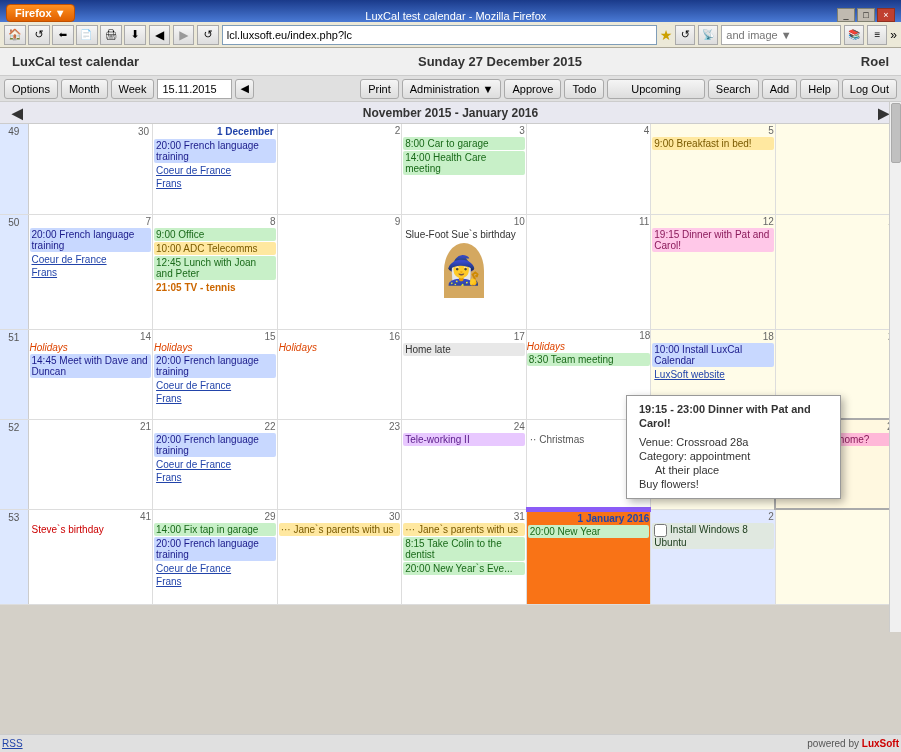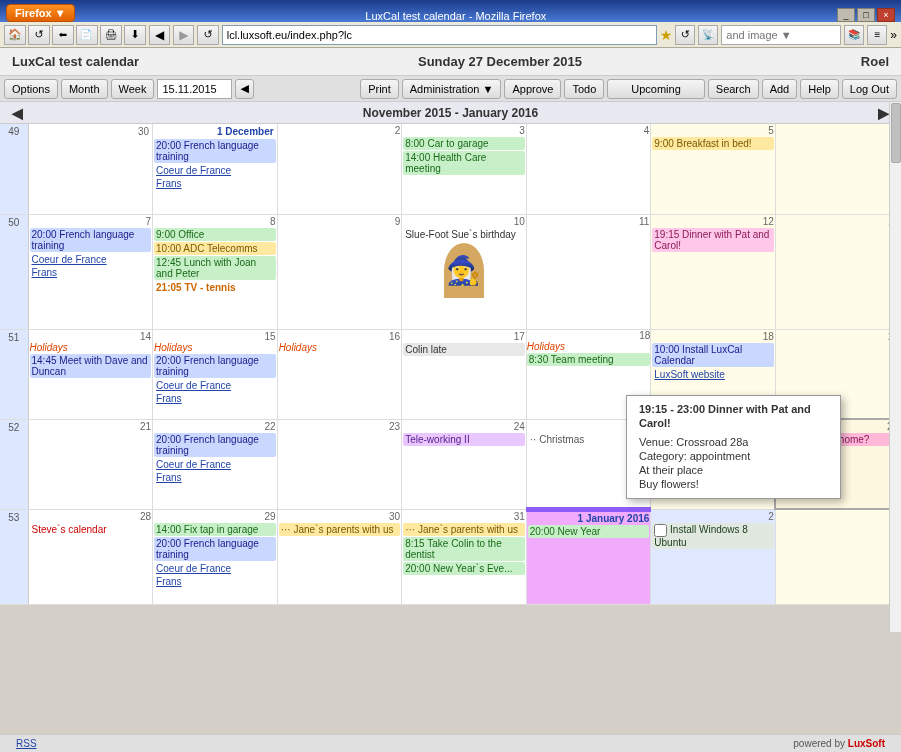--- a/index.html
+++ b/index.html
@@ -187,21 +187,21 @@
         <a href="#" style="color:#2244aa;font-size:10px;display:block;padding:1px 2px;">Frans</a>
       </td>
 
       <td style="border-right:1px solid #ddd;border-bottom:1px solid #ddd;padding:1px;background:white;vertical-align:top;">
         <div style="text-align:right;color:#666;font-size:10px;">16</div>
         <div style="color:#dd4400;font-style:italic;font-size:10px;">Holidays</div>
       </td>
 
       <td style="border-right:1px solid #ddd;border-bottom:1px solid #ddd;padding:1px;background:white;vertical-align:top;">
         <div style="text-align:right;color:#666;font-size:10px;">17</div>
-        <div style="background:#e8e8e8;color:#333;border-radius:2px;padding:1px 2px;margin:1px 0;font-size:10px;cursor:pointer;">Colin late</div>
+        <div style="background:#e8e8e8;color:#333;border-radius:2px;padding:1px 2px;margin:1px 0;font-size:10px;cursor:pointer;">Home late</div>
       </td>
 
       <td style="border-right:1px solid #ddd;border-bottom:1px solid #ddd;padding:0;background:white;vertical-align:top;">
         <div style="text-align:right;color:#666;font-size:10px;">18</div>
         <div style="color:#dd4400;font-style:italic;font-size:10px;">Holidays</div>
         <div style="background:#c8f0c8;color:#1a6a1a;border-radius:2px;padding:1px 2px;margin:1px 0;font-size:10px;cursor:pointer;">8:30 Team meeting</div>
       </td>
 
       <td style="border-right:1px solid #ddd;border-bottom:1px solid #ddd;padding:1px;background:#fffce8;vertical-align:top;">
         <div style="text-align:right;color:#666;font-size:10px;">18</div>
@@ -251,22 +251,22 @@
       <td style="border-bottom:1px solid #ddd;padding:1px;background:#fff8e0;vertical-align:top;border:2px solid #aaa;">
         <div style="text-align:right;color:#666;font-size:10px;">27</div>
         <div style="background:#ffb8d8;color:#8a1a5a;border-radius:2px;padding:1px 2px;margin:1px 0;font-size:10px;cursor:pointer;">·· 18:00 Kids home?</div>
       </td>
     </tr>
 
     <tr style="height:95px;vertical-align:top;">
       <td style="background:#dde8ff;color:#555;text-align:center;padding:2px 0;font-size:10px;border-right:1px solid #ccc;border-bottom:1px solid #ddd;">53</td>
 
       <td style="border-right:1px solid #ddd;border-bottom:1px solid #ddd;padding:1px;background:white;vertical-align:top;">
-        <div style="text-align:right;color:#666;font-size:10px;">28</div>
-        <div style="color:#cc0000;padding:1px 2px;margin:1px 0;font-size:10px;cursor:pointer;">Steve`s calendar</div>
+        <div style="text-align:right;color:#666;font-size:10px;">41</div>
+        <div style="color:#cc0000;padding:1px 2px;margin:1px 0;font-size:10px;cursor:pointer;">Steve`s birthday</div>
       </td>
 
       <td style="border-right:1px solid #ddd;border-bottom:1px solid #ddd;padding:1px;background:white;vertical-align:top;">
         <div style="text-align:right;color:#666;font-size:10px;">29</div>
         <div style="background:#c8f0c8;color:#1a6a1a;border-radius:2px;padding:1px 2px;margin:1px 0;font-size:10px;cursor:pointer;">14:00 Fix tap in garage</div>
         <div style="background:#c8d8ff;color:#1a1a8a;border-radius:2px;padding:1px 2px;margin:1px 0;font-size:10px;cursor:pointer;">20:00 French language training</div>
         <a href="#" style="color:#2244aa;font-size:10px;display:block;padding:1px 2px;">Coeur de France</a>
         <a href="#" style="color:#2244aa;font-size:10px;display:block;padding:1px 2px;">Frans</a>
       </td>
 
@@ -275,21 +275,21 @@
         <div style="background:#ffe8a0;color:#7a5a00;border-radius:2px;padding:1px 2px;margin:1px 0;font-size:10px;cursor:pointer;">···  Jane`s parents with us</div>
       </td>
 
       <td style="border-right:1px solid #ddd;border-bottom:1px solid #ddd;padding:1px;background:white;vertical-align:top;">
         <div style="text-align:right;color:#666;font-size:10px;">31</div>
         <div style="background:#ffe8a0;color:#7a5a00;border-radius:2px;padding:1px 2px;margin:1px 0;font-size:10px;cursor:pointer;">···  Jane`s parents with us</div>
         <div style="background:#c8f0c8;color:#1a6a1a;border-radius:2px;padding:1px 2px;margin:1px 0;font-size:10px;cursor:pointer;">8:15 Take Colin to the dentist</div>
         <div style="background:#c8f0c8;color:#1a6a1a;border-radius:2px;padding:1px 2px;margin:1px 0;font-size:10px;cursor:pointer;">20:00 New Year`s Eve...</div>
       </td>
 
-      <td style="border-right:1px solid #ddd;border-bottom:1px solid #ddd;padding:1px;background:#f0abfc;vertical-align:top;">
+      <td style="border-right:1px solid #ddd;border-bottom:1px solid #ddd;padding:1px;background:#f97316;vertical-align:top;">
         <div style="text-align:right;color:#2244aa;font-size:10px;font-weight:bold;">1 January 2016</div>
         <div style="background:#c8f0c8;color:#1a6a1a;border-radius:2px;padding:1px 2px;margin:1px 0;font-size:10px;cursor:pointer;">20:00 New Year</div>
       </td>
 
       <td style="border-right:1px solid #ddd;border-bottom:1px solid #ddd;padding:1px;background:#e0e8ff;vertical-align:top;">
         <div style="text-align:right;color:#666;font-size:10px;">2</div>
         <div style="background:#e0e8e0;color:#1a3a1a;border-radius:2px;padding:1px 2px;margin:1px 0;font-size:10px;cursor:pointer;">
           <input type="checkbox" style="margin: 0px; vertical-align: middle;">
           Install Windows 8 Ubuntu
         </div>
@@ -299,25 +299,25 @@
         <div style="text-align:right;color:#666;font-size:10px;">3</div>
       </td>
     </tr>
   </tbody>
     </table>
 
   <div style="position:absolute;background:white;border:1px solid #999;box-shadow:3px 3px 8px rgba(0,0,0,0.3);padding:6px 12px;font-size:11px;z-index:100;width:215px;top:293px;left:626px;">
     <div style="font-weight:bold;color:#333;margin-bottom:5px;line-height:1.3;">19:15 - 23:00 Dinner with Pat and Carol!</div>
     <div style="color:#333;margin:2px 0;">Venue: Crossroad 28a</div>
     <div style="color:#333;margin:2px 0;">Category: appointment</div>
-    <div style="color:#333;margin:2px 0;">At their place</div>
+    <div style="color:#333;margin:2px 16px;">At their place</div>
     <div style="color:#333;margin:2px 0;">Buy flowers!</div>
   </div>
 
   <div style="position:absolute;right:0;top:0;width:12px;height:530px;background:#f0f0f0;border-left:1px solid #ccc;">
     <div style="width:10px;height:60px;background:#c0c0c0;border:1px solid #aaa;margin:1px;cursor:pointer;border-radius:2px;"></div>
   </div>
 </div>
 
-<div style="background:#e0e0e0;border-top:1px solid #ccc;height:18px;display:flex;align-items:center;justify-content:space-between;padding:0 16px;font-size:10px;color:#555;position:absolute;bottom:0;left:0;right:0;">
+<div style="background:#e0e0e0;border-top:1px solid #ccc;height:18px;display:flex;align-items:center;justify-content:space-between;padding:0 2px;font-size:10px;color:#555;position:absolute;bottom:0;left:0;right:0;">
   <span style="color:#2244aa;text-decoration:underline;cursor:pointer;">RSS</span>
   <span>powered by <strong style="color:#cc0000;">LuxSoft</strong></span>
 </div>
 
 </body></html>

